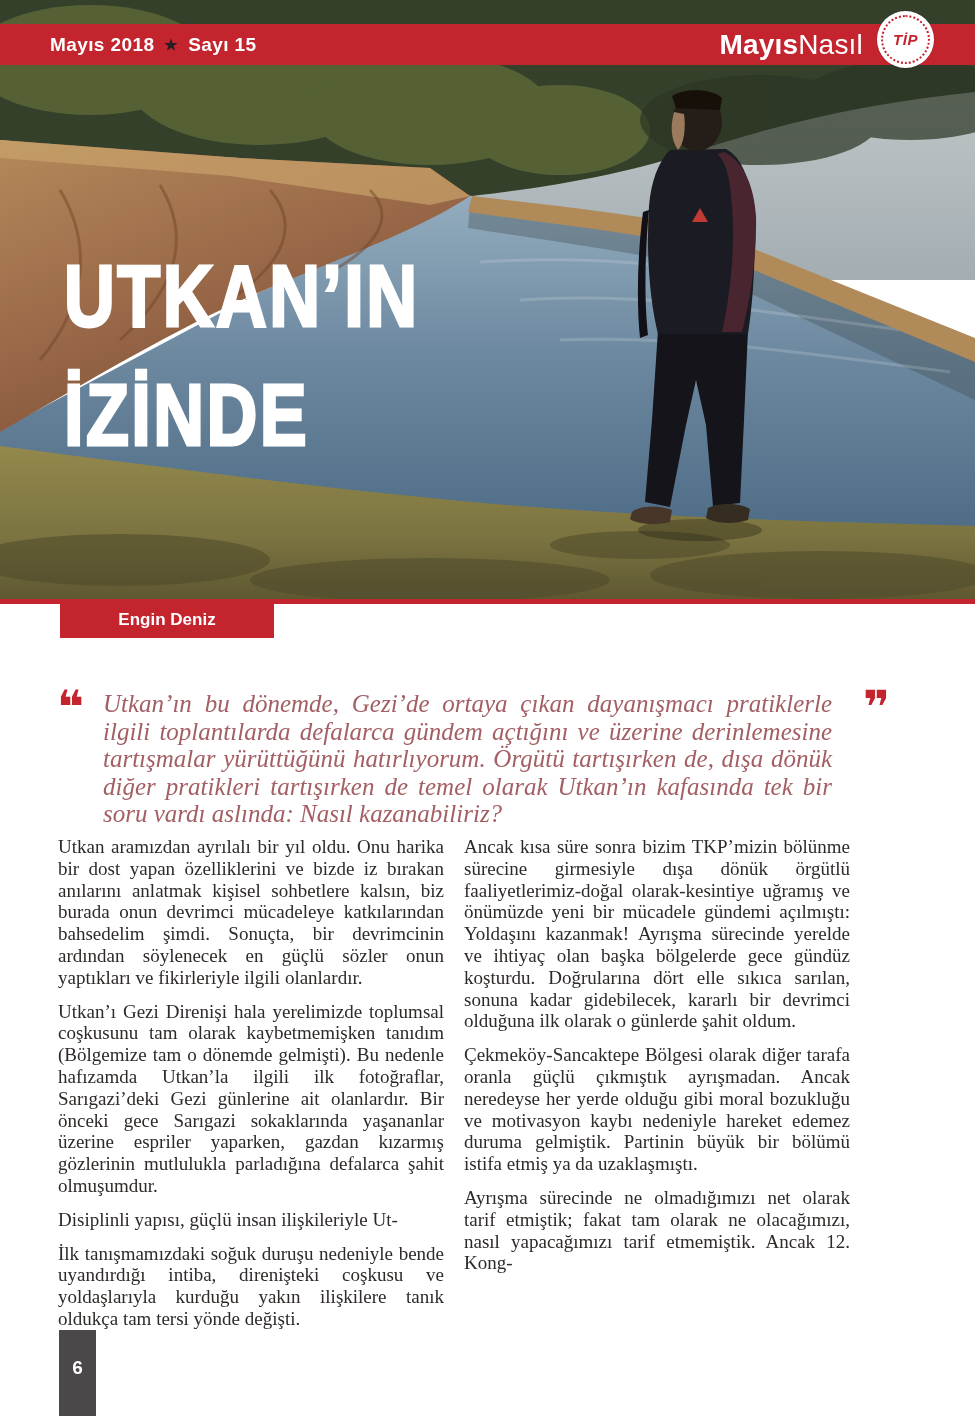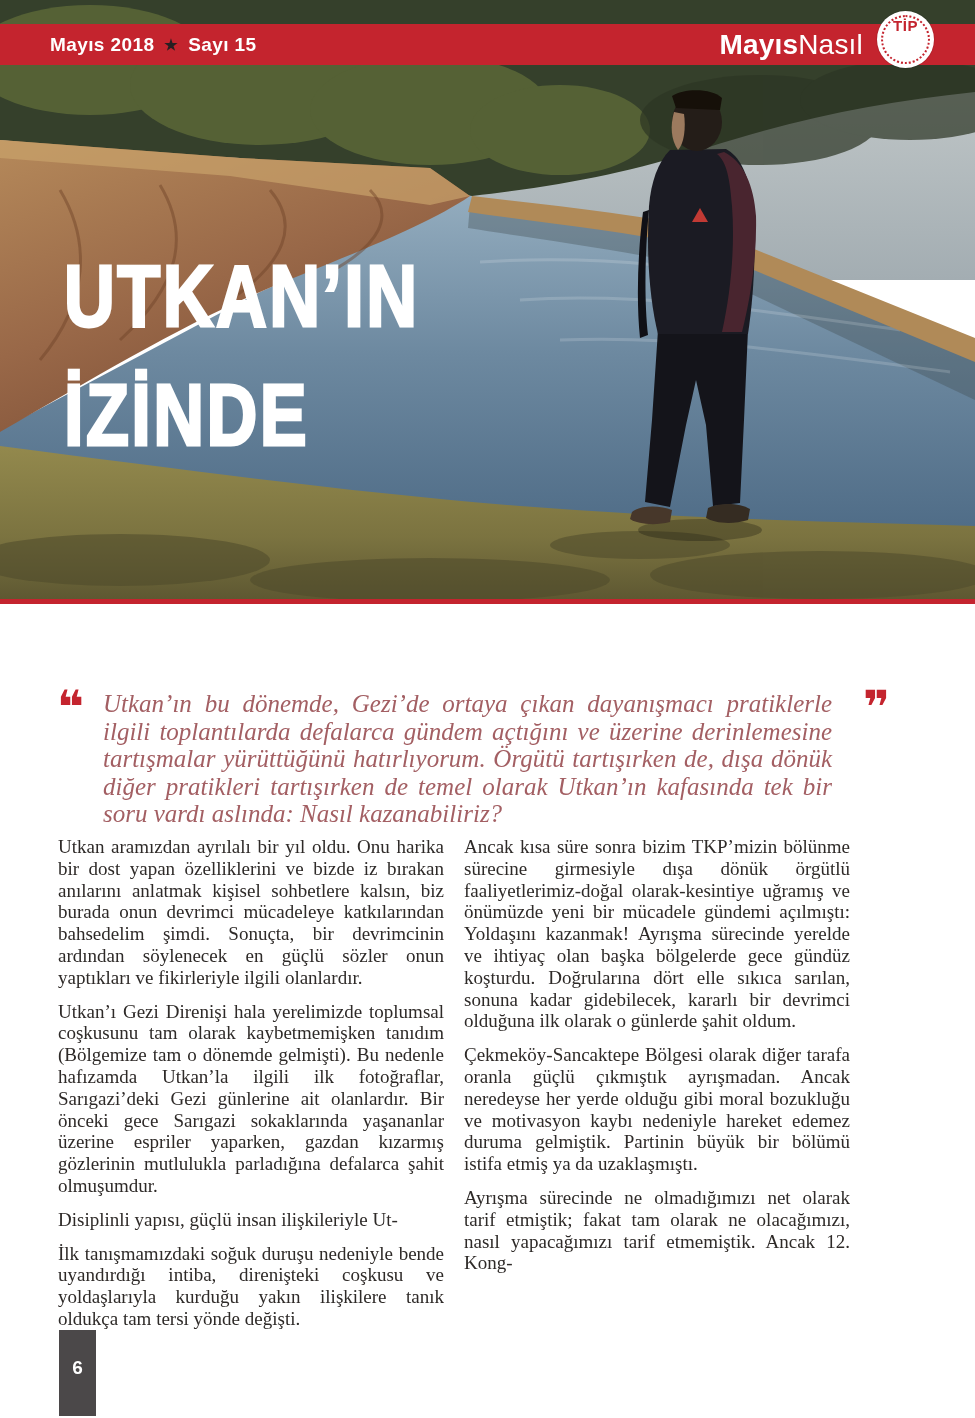--- a/index.html
+++ b/index.html
@@ -25,21 +25,21 @@
     color:#fff;font-size:28px;letter-spacing:.2px;
   }
   .brand .bold{font-weight:bold;}
   .logo{
     position:absolute;left:877px;top:11px;width:57px;height:57px;border-radius:50%;
     background:#fff;box-shadow:0 0 0 1px rgba(0,0,0,.08);
     display:flex;align-items:center;justify-content:center;z-index:5;
   }
   .logo-ring{
     width:45px;height:45px;border-radius:50%;border:2px dotted #c4242e;
-    display:flex;justify-content:center;
+    display:flex;align-items:center;justify-content:center;font-style:italic;
   }
   .logo-text{color:#c4242e;font-weight:bold;font-size:15px;letter-spacing:.5px;}
   
   .hero-title{position:absolute;left:64px;top:236px;z-index:4;}
   .hero-title .line{
     display:block;color:#ffffff;font-weight:bold;font-size:88px;line-height:119px;
     letter-spacing:3px;-webkit-text-stroke:3px #ffffff;
     transform:scaleX(.8);transform-origin:left center;white-space:nowrap;
   }
   
@@ -179,20 +179,21 @@
       <span class="logo-text">TİP</span>
     </div>
   </div>
 
   <div class="hero-title">
     <span class="line">UTKAN’IN</span>
     <span class="line">İZİNDE</span>
   </div>
 
   <div class="photo-strip"></div>
+  <div class="author-box">Engin Deniz</div>
 
   <div class="quote">
     <span class="qmark open">❝</span>
     <p class="quote-text">Utkan’ın bu dönemde, Gezi’de ortaya çıkan dayanışmacı pratiklerle ilgili toplantılarda defalarca gündem açtığını ve üzerine derinlemesine tartışmalar yürüttüğünü hatırlıyorum. Örgütü tartışırken de, dışa dönük diğer pratikleri tartışırken de temel olarak Utkan’ın kafasında tek bir soru vardı aslında: Nasıl kazanabiliriz?</p>
     <span class="qmark close">❞</span>
   </div>
 
   <div class="columns">
     <div class="col">
       <p>Utkan aramızdan ayrılalı bir yıl oldu. Onu harika bir dost yapan özelliklerini ve bizde iz bırakan anılarını anlatmak kişisel sohbetlere kalsın, biz burada onun devrimci mücadeleye katkılarından bahsedelim şimdi. Sonuçta, bir devrimcinin ardından söylenecek en güçlü sözler onun yaptıkları ve fikirleriyle ilgili olanlardır.</p>

